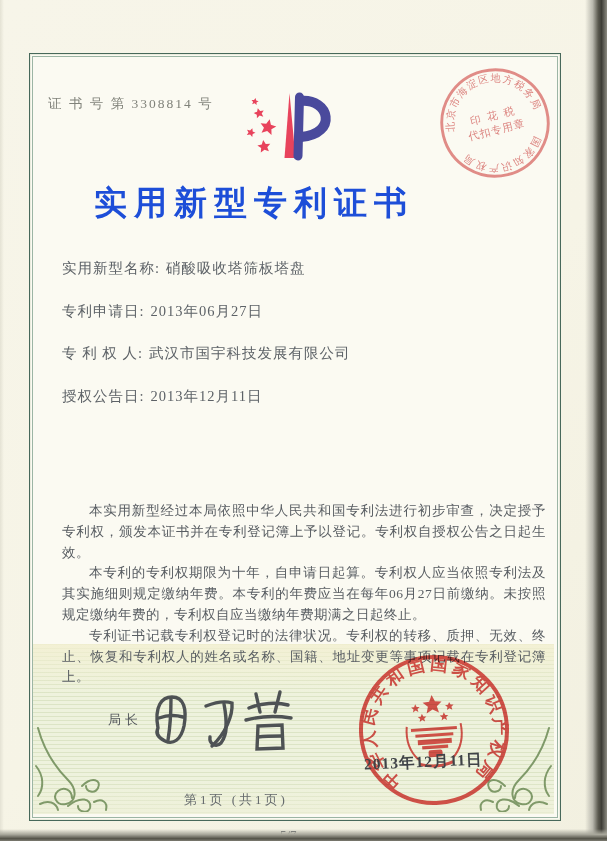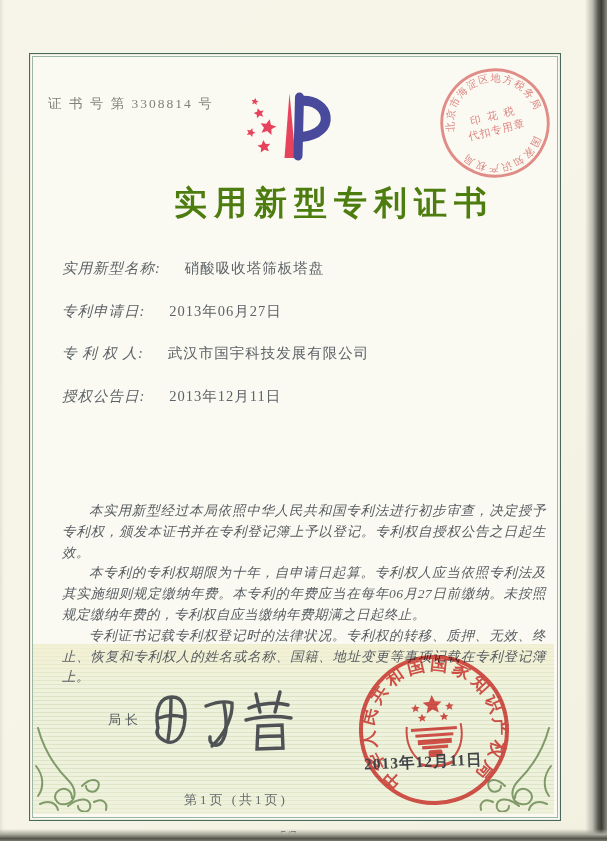--- a/index.html
+++ b/index.html
@@ -29,30 +29,30 @@
   .flourish{position:absolute;bottom:2px;}
   .flourish.left{left:1px;}
   .flourish.right{right:1px;transform:scaleX(-1);}
 
   .certno{position:absolute;left:48px;top:95px;font-size:13.5px;color:#80827a;letter-spacing:2px;}
 
   .logo{position:absolute;left:238px;top:90px;}
 
   .stamp-tax{position:absolute;left:437px;top:65px;mix-blend-mode:multiply;opacity:.92;transform:rotate(-14deg);}
 
-  .title{position:absolute;left:94px;top:181px;width:400px;text-align:right;
-    font-size:33px;font-weight:600;color:#4d7c0f;letter-spacing:7px;}
+  .title{position:absolute;left:94px;top:181px;width:400px;text-align:left;
+    font-size:33px;font-weight:600;color:#1d4ed8;letter-spacing:7px;}
 
   .fields{position:absolute;left:62px;top:259px;display:flex;flex-direction:column;gap:23.5px;}
   .field{font-size:14.5px;color:#5d6267;letter-spacing:1px;white-space:nowrap;}
-  .field .lbl{margin-right:24px;font-style:italic;}
+  .field .lbl{margin-right:6px;}
 
   .paras{position:absolute;left:62px;top:501px;width:484px;}
   .paras p{margin:0;font-size:13.5px;line-height:20.8px;color:#585d62;
-    text-align:justify;text-indent:2em;letter-spacing:.5px;font-style:italic;}
+    text-align:justify;text-indent:2em;letter-spacing:.5px;}
 
   .role{position:absolute;left:108px;top:711px;font-size:13px;color:#53575b;letter-spacing:4px;}
   .sig{position:absolute;left:146px;top:684px;}
 
   .seal{position:absolute;left:355px;top:651px;mix-blend-mode:multiply;opacity:.95;}
   .seal-date{position:absolute;left:364px;top:752px;font-size:15.5px;font-weight:600;
     color:#3f4347;letter-spacing:1px;transform:rotate(-2.5deg);z-index:5;}
 
   .footer-page{position:absolute;left:184px;top:791px;width:180px;
     font-size:13px;color:#676c6e;letter-spacing:3px;}

